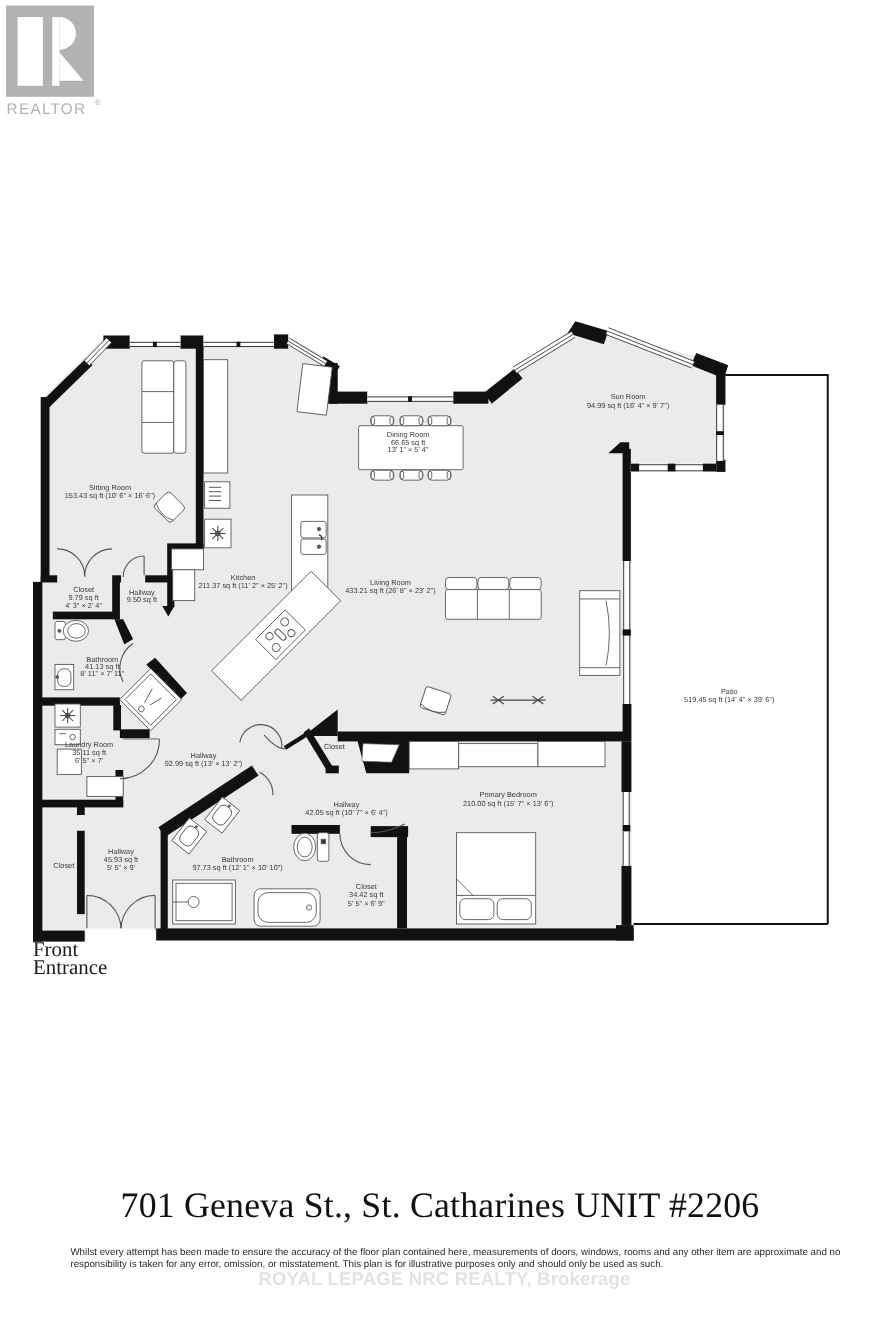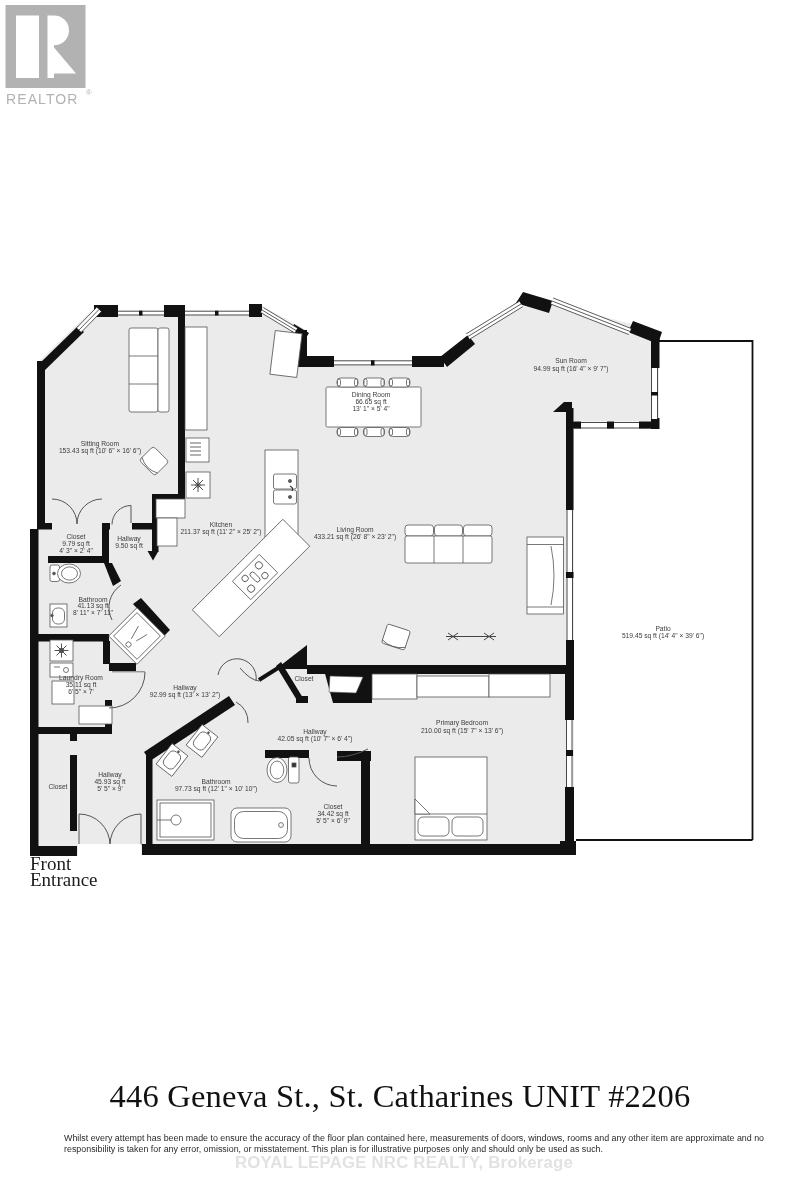--- a/index.html
+++ b/index.html
@@ -526,18 +526,18 @@
 <text class="lbl" x="110" y="791.3" text-anchor="middle">5' 5" × 9'</text>
 
 <text class="lbl" x="58" y="789.0" text-anchor="middle">Closet</text>
 
 <text class="lbl" x="216" y="784.0" text-anchor="middle">Bathroom</text>
 <text class="lbl" x="216" y="791.1" text-anchor="middle">97.73 sq ft (12' 1" × 10' 10")</text>
 </svg>
 
 <div class="fe">Front<br>Entrance</div>
 
-<div class="title">446 Geneva St., St. Catharines UNIT #2206</div>
+<div class="title">701 Geneva St., St. Catharines UNIT #2206</div>
 
 <div class="disc">Whilst every attempt has been made to ensure the accuracy of the floor plan contained here, measurements of doors, windows, rooms and any other item are approximate and no<br>responsibility is taken for any error, omission, or misstatement. This plan is for illustrative purposes only and should only be used as such.</div>
 
 <div class="wm">ROYAL LEPAGE NRC REALTY, Brokerage</div>
 </div>
 
 </body></html>

